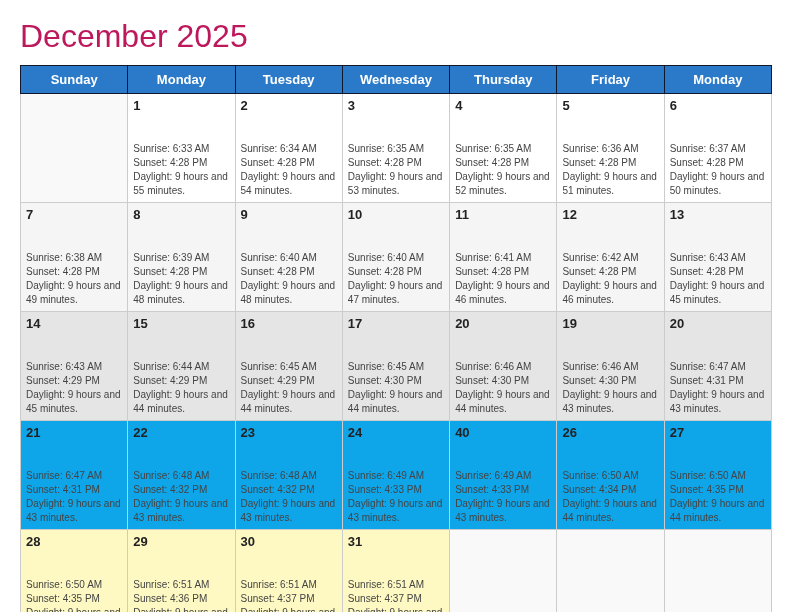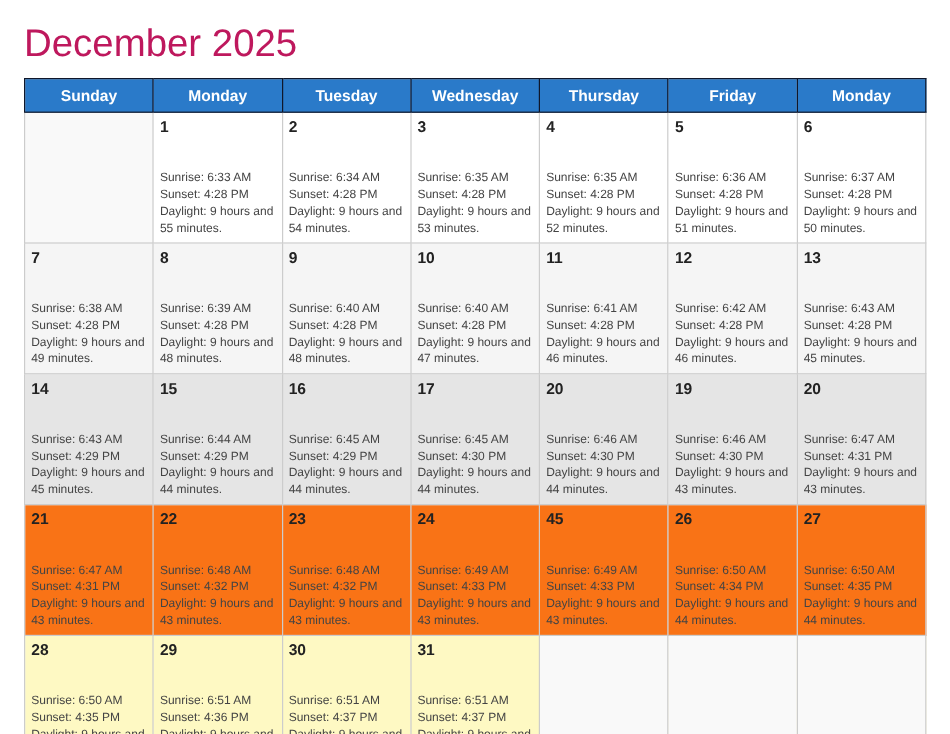--- a/index.html
+++ b/index.html
@@ -238,21 +238,21 @@
           Sunrise: 6:46 AM<br>Sunset: 4:30 PM<br><span style="font-weight:normal">Daylight:</span> 9 hours and 43 minutes.
         </div>
       </td>
           <td>
         <span class="cell-day">20</span>
         <div class="cell-info">
           Sunrise: 6:47 AM<br>Sunset: 4:31 PM<br><span style="font-weight:normal">Daylight:</span> 9 hours and 43 minutes.
         </div>
       </td>
         </tr>
-        <tr style="background: #f97316;">
+        <tr style="background: #0ea5e9;">
           <td>
         <span class="cell-day">21</span>
         <div class="cell-info">
           Sunrise: 6:47 AM<br>Sunset: 4:31 PM<br><span style="font-weight:normal">Daylight:</span> 9 hours and 43 minutes.
         </div>
       </td>
           <td>
         <span class="cell-day">22</span>
         <div class="cell-info">
           Sunrise: 6:48 AM<br>Sunset: 4:32 PM<br><span style="font-weight:normal">Daylight:</span> 9 hours and 43 minutes.
@@ -264,21 +264,21 @@
           Sunrise: 6:48 AM<br>Sunset: 4:32 PM<br><span style="font-weight:normal">Daylight:</span> 9 hours and 43 minutes.
         </div>
       </td>
           <td>
         <span class="cell-day">24</span>
         <div class="cell-info">
           Sunrise: 6:49 AM<br>Sunset: 4:33 PM<br><span style="font-weight:normal">Daylight:</span> 9 hours and 43 minutes.
         </div>
       </td>
           <td>
-        <span class="cell-day">45</span>
+        <span class="cell-day">40</span>
         <div class="cell-info">
           Sunrise: 6:49 AM<br>Sunset: 4:33 PM<br><span style="font-weight:normal">Daylight:</span> 9 hours and 43 minutes.
         </div>
       </td>
           <td>
         <span class="cell-day">26</span>
         <div class="cell-info">
           Sunrise: 6:50 AM<br>Sunset: 4:34 PM<br><span style="font-weight:normal">Daylight:</span> 9 hours and 44 minutes.
         </div>
       </td>

